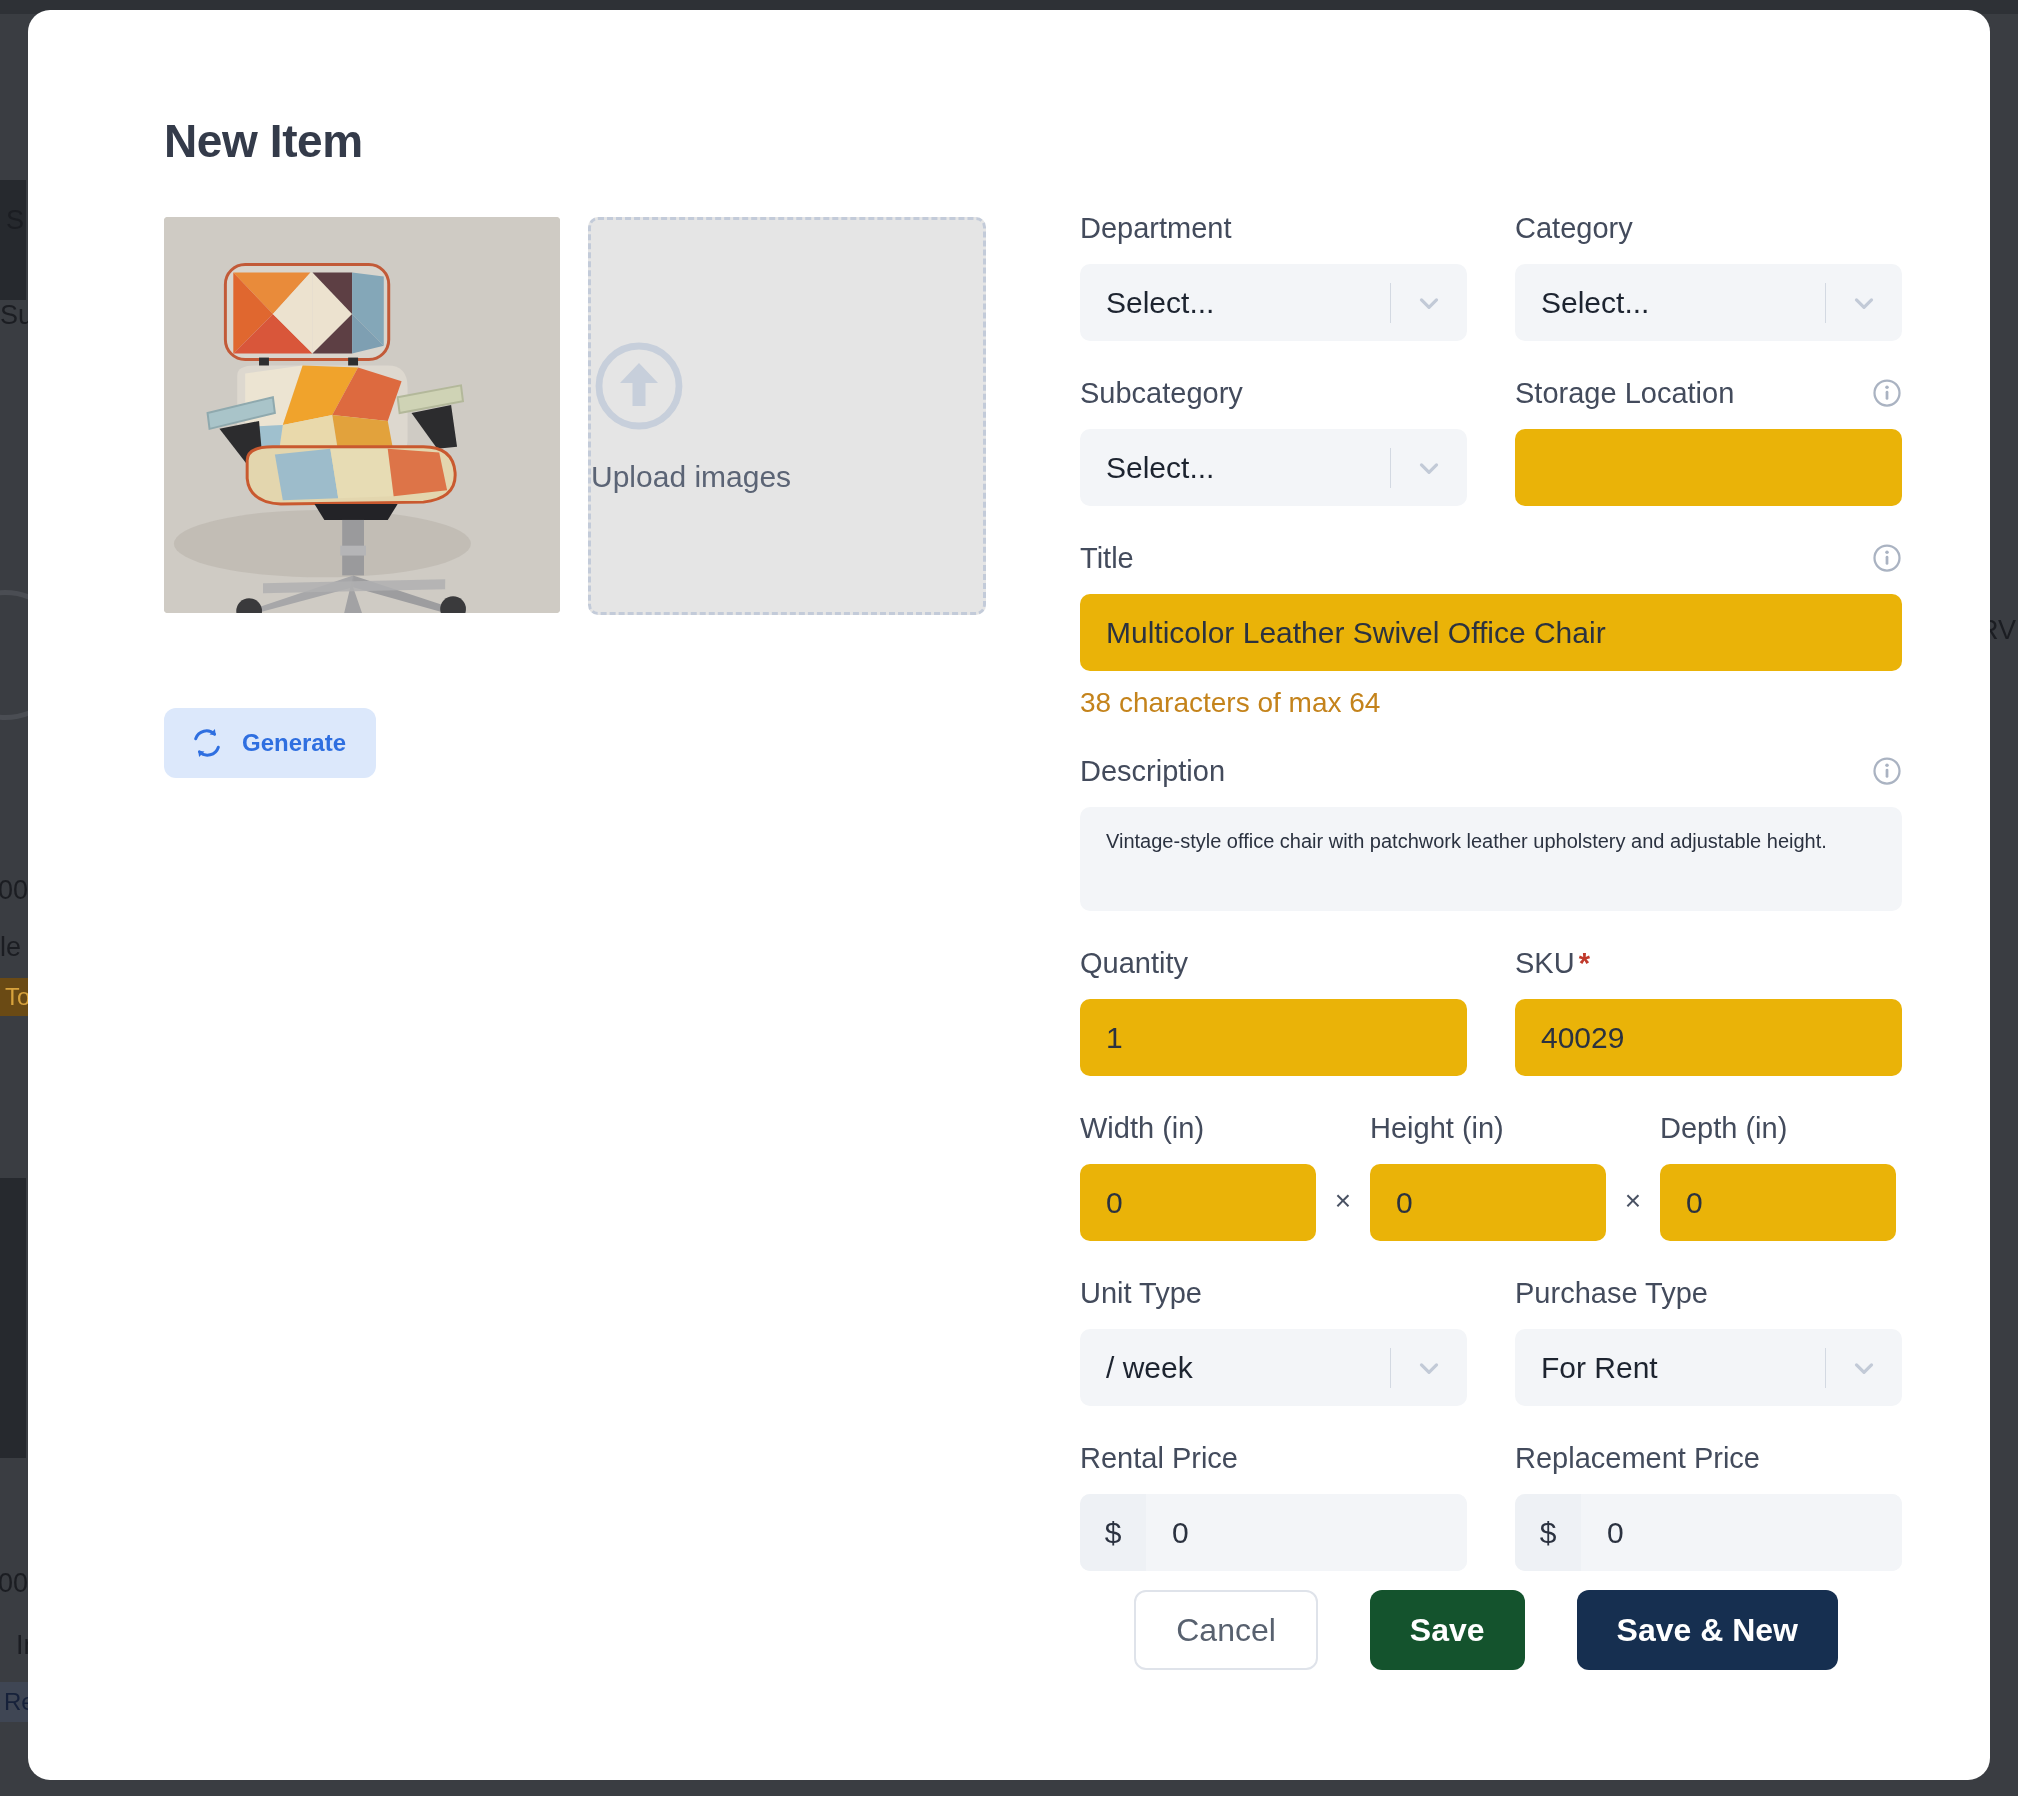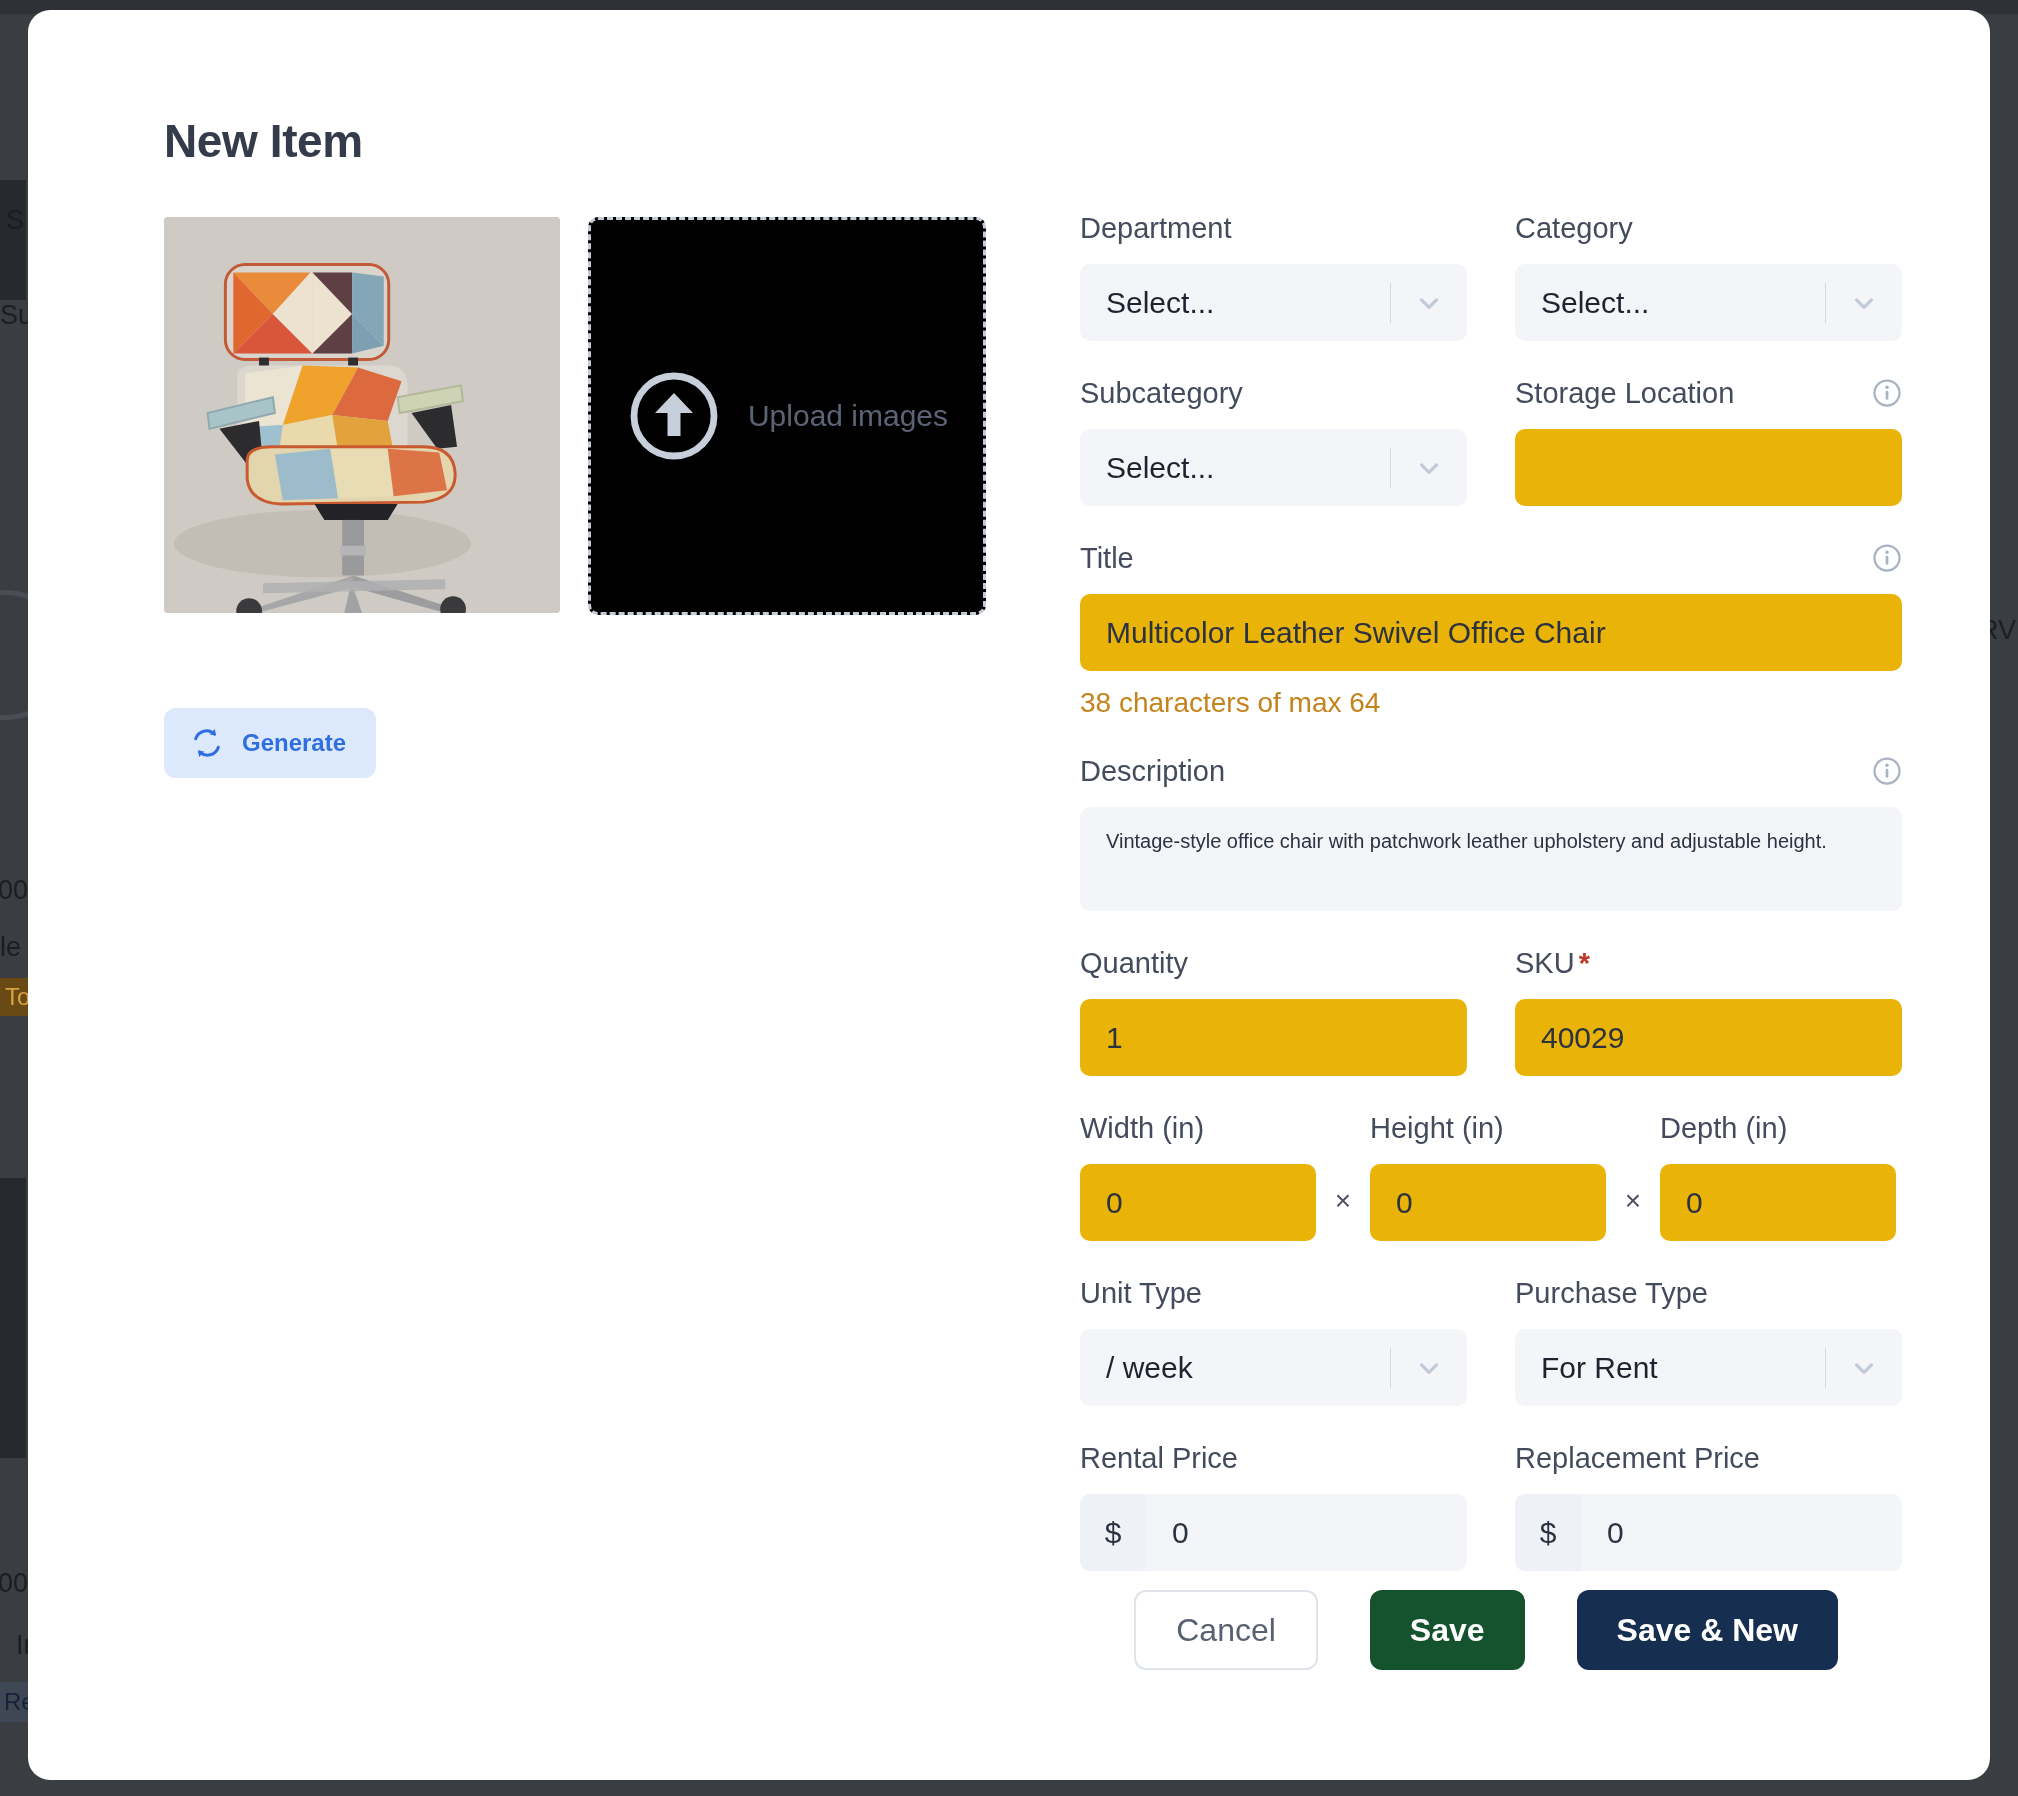--- a/index.html
+++ b/index.html
@@ -102,25 +102,24 @@
     flex: none;
   }
   .thumb svg { display: block; width: 100%; height: 100%; }
 
   .dropzone {
     width: 398px;
     height: 398px;
     border: 3px dashed #c3cbd9;
     border-radius: 10px;
     display: flex;
-    flex-direction: row;
-    align-items: center;
+    flex-direction: column;
     justify-content: center;
     gap: 26px;
-    background: #000000;
+    background: #e5e5e5;
     flex: none;
     cursor: pointer;
   }
   .upload-icon { width: 96px; height: 96px; display: block; }
   .dropzone-label {
     font-size: 30px;
     color: #5b6475;
   }
 
   .generate-btn {

